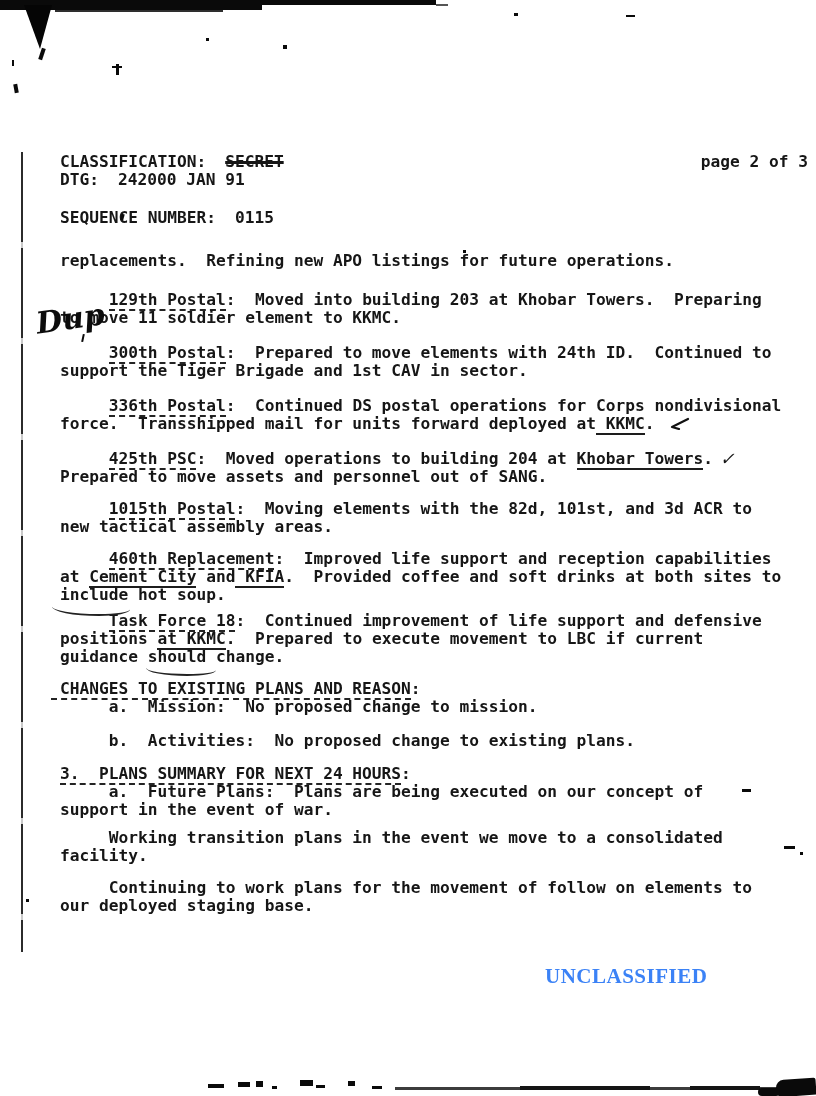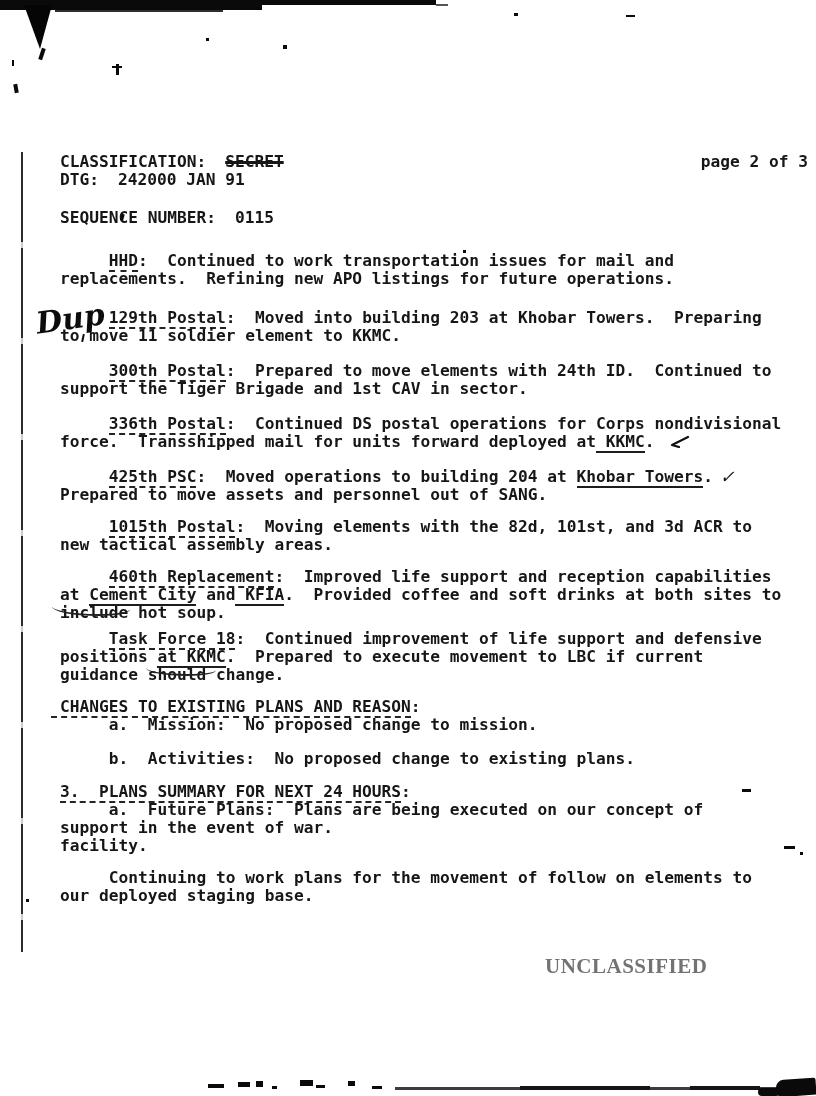--- a/index.html
+++ b/index.html
@@ -15,21 +15,21 @@
   .u{border-bottom:2px dashed #242424;}
   .u-lead{margin-left:-9px;padding-left:9px;text-align:right;}
   .hu{border-bottom:2px solid #1d1d1d;}
   .strike{text-decoration:line-through;text-decoration-thickness:2.5px;}
   .m8{margin-top:8px}.m10{margin-top:10px}.m14{margin-top:14px}.m15{margin-top:15px}
   .m16{margin-top:16px}.m17{margin-top:17px}.m21{margin-top:21px}.m25{margin-top:25px}
   .m32{margin-top:20px}
   .footer-marking{
     margin-top:52px;margin-left:485px;
     font-family:"Liberation Serif",serif;font-weight:bold;font-size:21px;
-    letter-spacing:.5px;color:#737373;
+    letter-spacing:.5px;color:#3b82f6;
   }
   .dup{
     position:absolute;left:36px;top:304px;
     font-family:"DejaVu Serif",serif;font-style:italic;font-weight:bold;
     font-size:30px;line-height:30px;color:#0c0c0c;transform:rotate(-8deg);
   }
   .check{display:inline-block;font-size:20px;font-weight:bold;transform:skewX(-14deg) translateY(1px);}
   .hook-svg{vertical-align:-1px;margin-left:4px;}
   
   .art{position:absolute;background:#0a0a0a;}
@@ -82,21 +82,20 @@
 
     <div class="line hdr-row">
       <span><span>CLASSIFICATION:</span><span class="gap2"></span><span class="strike">SECRET</span></span>
       <span>page 2 of 3</span>
     </div>
     <div class="line"><span>DTG:</span><span class="gap2"></span><span>242000 JAN 91</span></div>
 
     <div class="line m32"><span>SEQUENCE NUMBER:</span><span class="gap2"></span><span>0115</span></div>
 
     <div class="m25">
-      <div class="line"><span>     </span><span class="u">HHD</span><span>:  Continued to work transportation issues for mail and</span></div>
       <div class="line"><span>replacements.  Refining new APO listings for future operations.</span></div>
     </div>
 
     <div class="m21">
       <div class="line"><span>     </span><span class="u">129th Postal</span><span>:  Moved into building 203 at Khobar Towers.  Preparing</span></div>
       <div class="line"><span>to move 11 soldier element to KKMC.</span></div>
     </div>
 
     <div class="m17">
       <div class="line"><span>     </span><span class="u">300th Postal</span><span>:  Prepared to move elements with 24th ID.  Continued to</span></div>
@@ -135,20 +134,21 @@
     <div class="m14">
       <div class="line"><span class="u u-lead">CHANGES TO EXISTING PLANS AND REASON</span><span>:</span></div>
       <div class="line"><span>     a.  Mission:  No proposed change to mission.</span></div>
       <div class="line m16"><span>     b.  Activities:  No proposed change to existing plans.</span></div>
     </div>
 
     <div class="m15">
       <div class="line"><span class="u">3.  PLANS SUMMARY FOR NEXT 24 HOURS</span><span>:</span></div>
       <div class="line"><span>     a.  Future Plans:  Plans are being executed on our concept of</span></div>
       <div class="line"><span>support in the event of war.</span></div>
+      <div class="line m10"><span>     Working transition plans in the event we move to a consolidated</span></div>
       <div class="line"><span>facility.</span></div>
       <div class="line m14"><span>     Continuing to work plans for the movement of follow on elements to</span></div>
       <div class="line"><span>our deployed staging base.</span></div>
     </div>
 
     <div class="footer-marking">UNCLASSIFIED</div>
 
   </div>
 
   <div class="art" style="left:208px;top:1084px;width:16px;height:4px;"></div>

